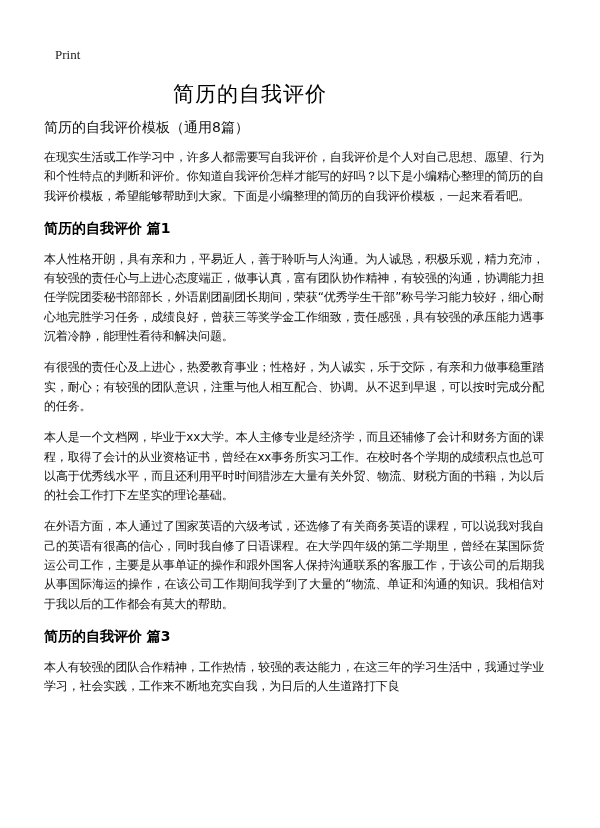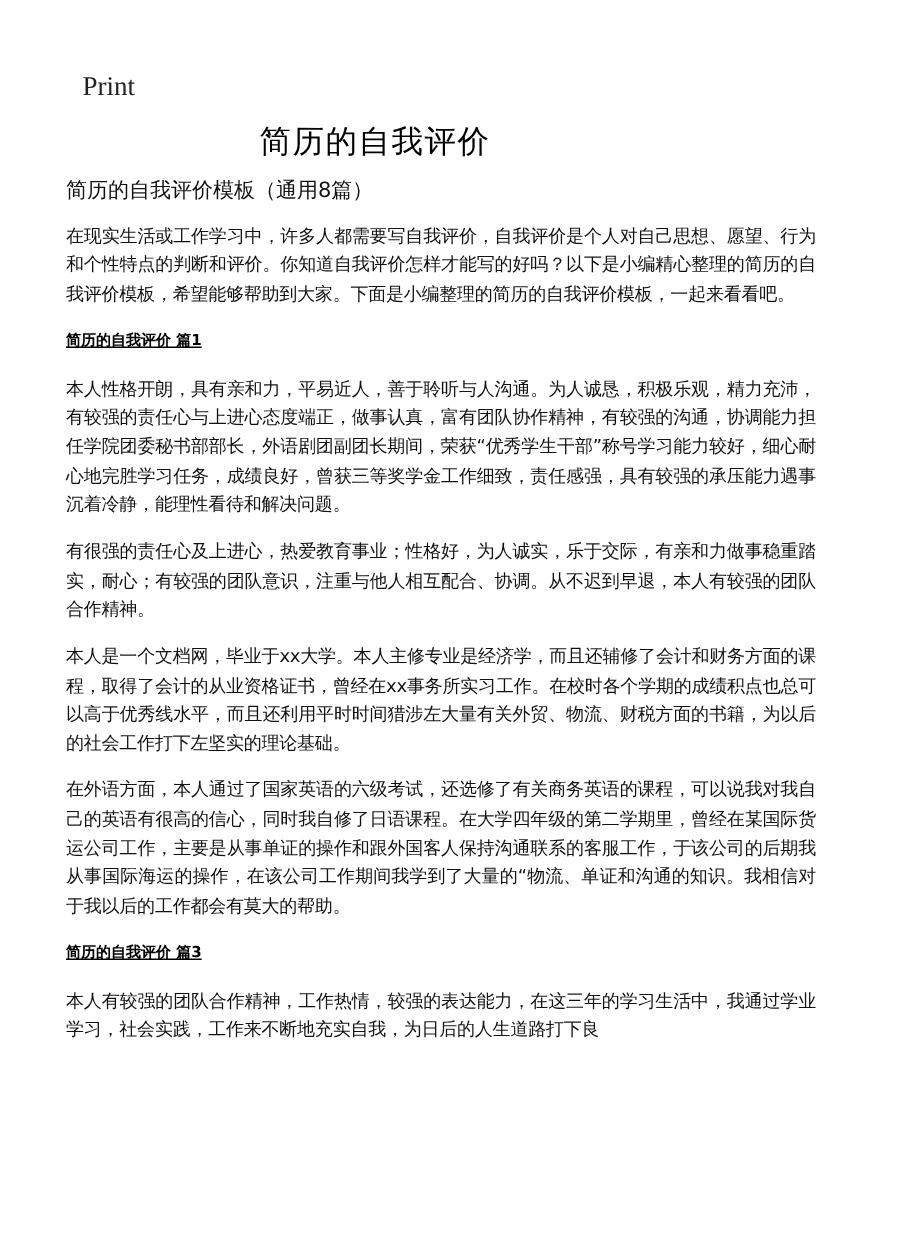--- a/index.html
+++ b/index.html
@@ -1,42 +1,42 @@
 <!DOCTYPE html>
 <html><head>
 <meta charset="utf-8">
 <style>
   html, body { margin: 0; padding: 0; background: #ffffff; }
   body { width: 600px; height: 828px; overflow: hidden; position: relative;
          font-family: "DejaVu Sans", sans-serif; color: #111; }
   .page { position: absolute; left: 0; top: 0; width: 600px; height: 828px; }
   .print { position: absolute; left: 55px; top: 47px; font-family: "Liberation Serif", serif;
-           font-size: 18px; color: #222; }
+           font-size: 13px; color: #222; }
   .title { position: absolute; left: 0; width: 500px; top: 80px; text-align: center;
            font-size: 21px; font-weight: normal; color: #000; letter-spacing: 1px; }
   .content { position: absolute; left: 44px; width: 500px; top: 117px; }
   .subtitle { font-size: 14px; line-height: 20px; margin: 0 0 11px 0; color: #111; }
   p.para { font-size: 12px; line-height: 19.3px; margin: 0 0 12px 0; color: #111;
            text-align: justify; letter-spacing: -0.15px; }
-  h2.sec { font-size: 10px; font-weight: bold; line-height: 20px; margin: 2px 0 12px 0; color: #000; text-decoration: underline; }
+  h2.sec { font-size: 14px; font-weight: bold; line-height: 20px; margin: 2px 0 12px 0; color: #000; }
 </style>
 </head>
 <body>
 
 <div class="page">
   <div class="print">Print</div>
   <div class="title">简历的自我评价</div>
 
   <div class="content">
     <div class="subtitle">简历的自我评价模板（通用8篇）</div>
     <p class="para">在现实生活或工作学习中，许多人都需要写自我评价，自我评价是个人对自己思想、愿望、行为和个性特点的判断和评价。你知道自我评价怎样才能写的好吗？以下是小编精心整理的简历的自我评价模板，希望能够帮助到大家。下面是小编整理的简历的自我评价模板，一起来看看吧。</p>
 
     <h2 class="sec">简历的自我评价 篇1</h2>
     <p class="para">本人性格开朗，具有亲和力，平易近人，善于聆听与人沟通。为人诚恳，积极乐观，精力充沛，有较强的责任心与上进心态度端正，做事认真，富有团队协作精神，有较强的沟通，协调能力担任学院团委秘书部部长，外语剧团副团长期间，荣获“优秀学生干部”称号学习能力较好，细心耐心地完胜学习任务，成绩良好，曾获三等奖学金工作细致，责任感强，具有较强的承压能力遇事沉着冷静，能理性看待和解决问题。</p>
-    <p class="para">有很强的责任心及上进心，热爱教育事业；性格好，为人诚实，乐于交际，有亲和力做事稳重踏实，耐心；有较强的团队意识，注重与他人相互配合、协调。从不迟到早退，本人有较强的团队合作精神。</p>
+    <p class="para">有很强的责任心及上进心，热爱教育事业；性格好，为人诚实，乐于交际，有亲和力做事稳重踏实，耐心；有较强的团队意识，注重与他人相互配合、协调。从不迟到早退，可以按时完成分配的任务。</p>
 
     <p class="para">本人是一个文档网，毕业于xx大学。本人主修专业是经济学，而且还辅修了会计和财务方面的课程，取得了会计的从业资格证书，曾经在xx事务所实习工作。在校时各个学期的成绩积点也总可以高于优秀线水平，而且还利用平时时间猎涉左大量有关外贸、物流、财税方面的书籍，为以后的社会工作打下左坚实的理论基础。</p>
     <p class="para">在外语方面，本人通过了国家英语的六级考试，还选修了有关商务英语的课程，可以说我对我自己的英语有很高的信心，同时我自修了日语课程。在大学四年级的第二学期里，曾经在某国际货运公司工作，主要是从事单证的操作和跟外国客人保持沟通联系的客服工作，于该公司的后期我从事国际海运的操作，在该公司工作期间我学到了大量的“物流、单证和沟通的知识。我相信对于我以后的工作都会有莫大的帮助。</p>
 
     <h2 class="sec">简历的自我评价 篇3</h2>
     <p class="para">本人有较强的团队合作精神，工作热情，较强的表达能力，在这三年的学习生活中，我通过学业学习，社会实践，工作来不断地充实自我，为日后的人生道路打下良</p>
   </div>
 </div>
 
 </body></html>

